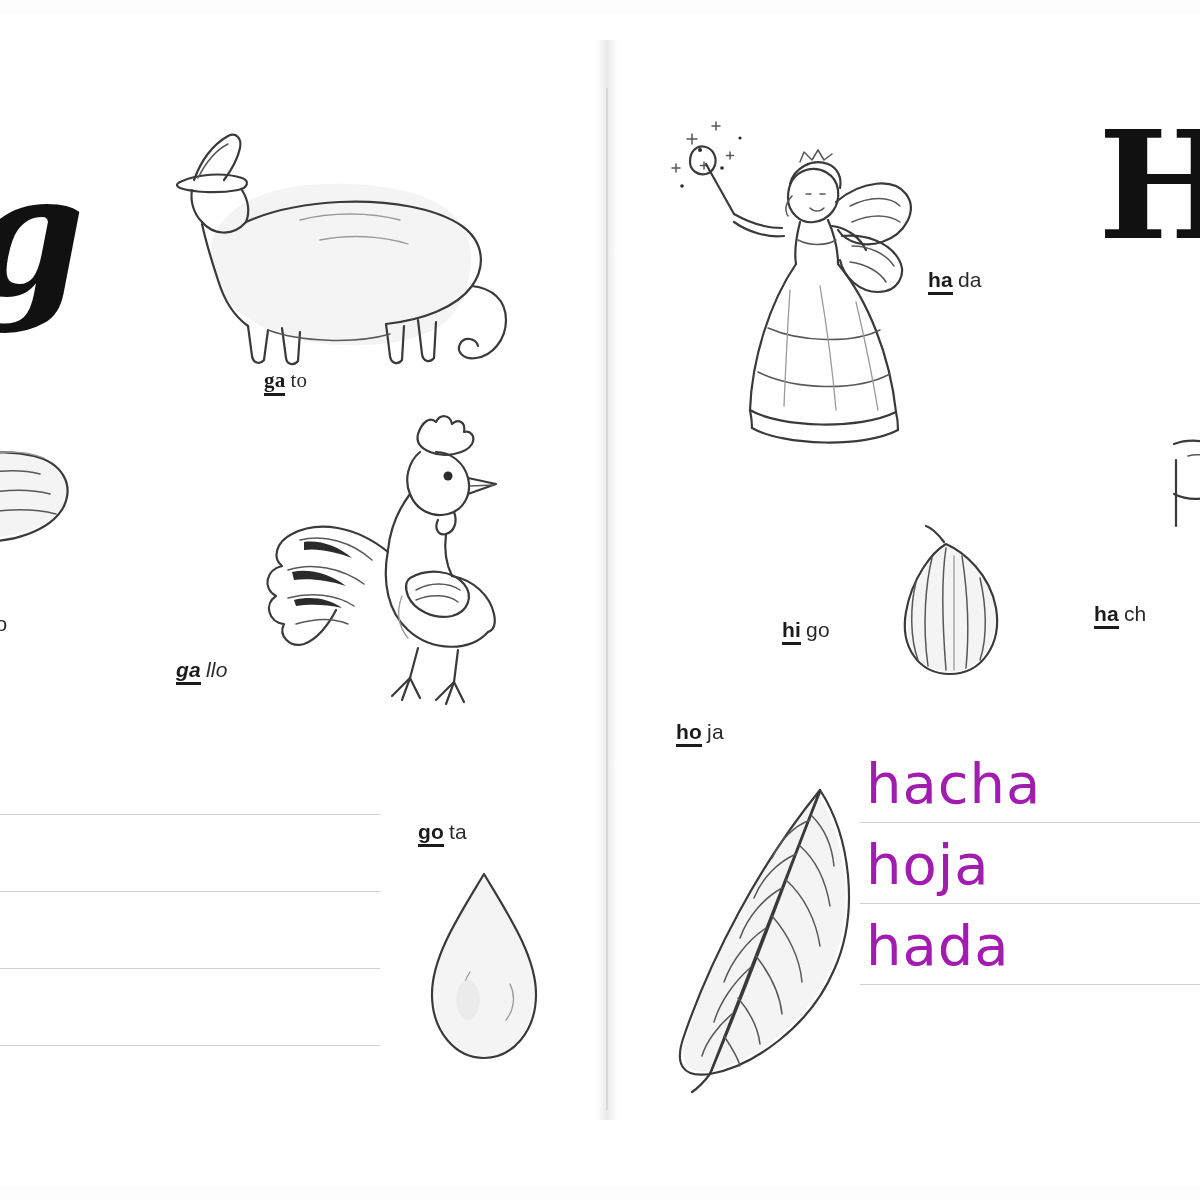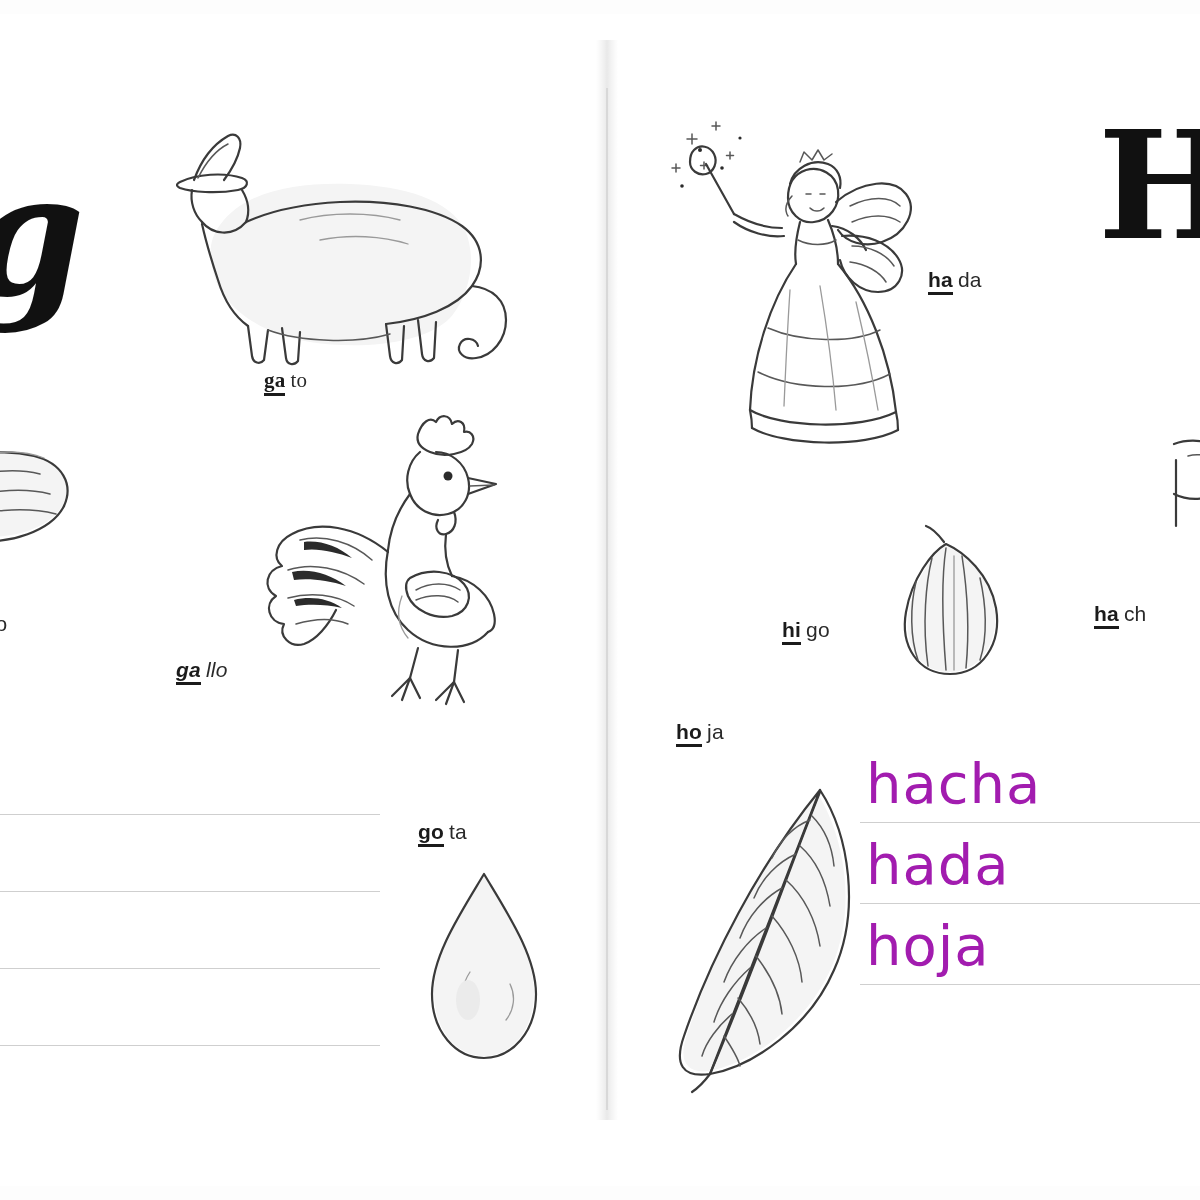--- a/index.html
+++ b/index.html
@@ -414,20 +414,20 @@
 
   <div class="syl-label" style="left:676px; top:720px;">
     <b>ho</b><span class="rest">ja</span>
   </div>
 
   <div class="rule-block" id="practice-right">
     <div class="rule-row">
       <span class="ghost">hacha</span>
     </div>
     <div class="rule-row">
+      <span class="ghost">hoja</span>
+    </div>
+    <div class="rule-row">
       <span class="ghost">hada</span>
     </div>
-    <div class="rule-row">
-      <span class="ghost">hoja</span>
-    </div>
   </div>
 
 </div>
 
 </body></html>

